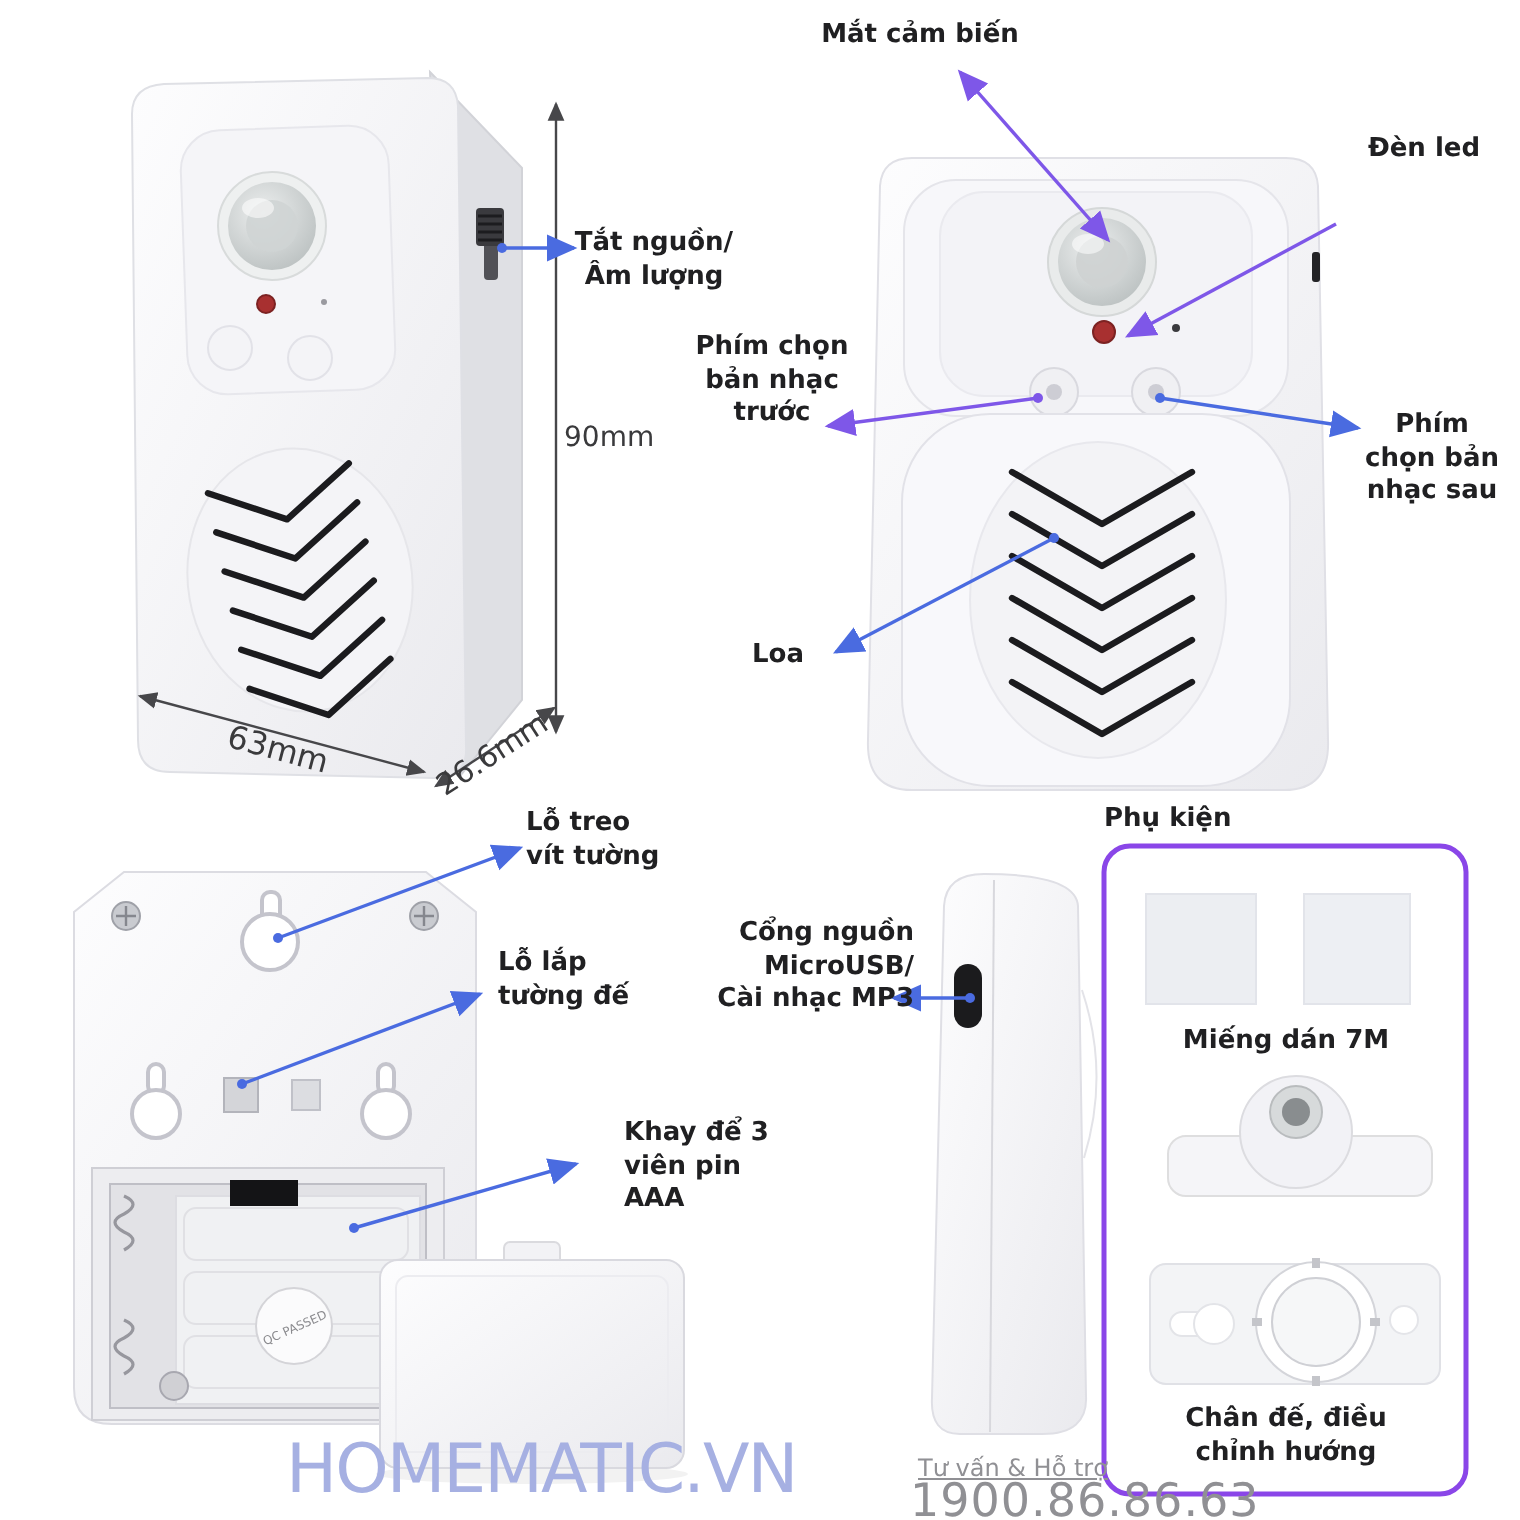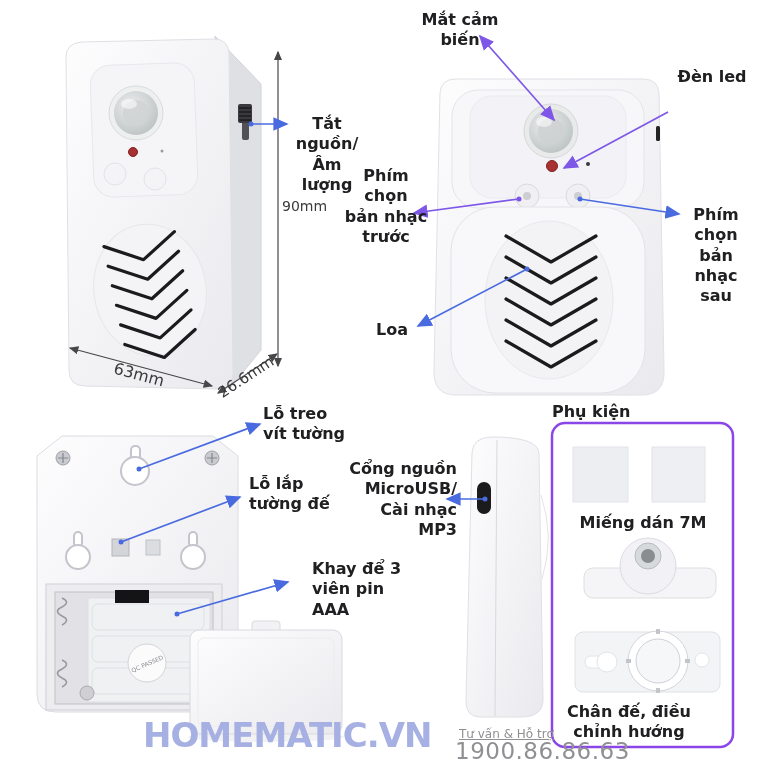--- a/index.html
+++ b/index.html
@@ -4,27 +4,27 @@
 <style>
   :root{
     --arrow-purple:#7e57e8; --arrow-blue:#4a6be0; --box-border:#8a46e8;
     --logo-blue:#a6b0e2; --footer-gray:#909094; --label-color:#202022;
     --dim-color:#3a3a3c; --led-red:#a83030;
   }
   html,body{margin:0;padding:0;background:#fff;}
   body{width:760px;height:760px;position:relative;overflow:hidden;
        font-family:"DejaVu Sans","Liberation Sans",sans-serif;}
   .stage{position:absolute;left:0;top:0;width:760px;height:760px;}
-  .callout{position:absolute;font-weight:bold;font-size:16px;line-height:1.27;
+  .callout{position:absolute;font-weight:bold;font-size:13px;line-height:1.27;
            color:var(--label-color);white-space:pre-line;z-index:5;}
   .center{text-align:center}
   .rightal{text-align:right}
   .dim{position:absolute;font-size:14px;font-weight:normal;color:var(--dim-color);
        white-space:nowrap;z-index:5;}
-  .brand{position:absolute;left:143px;top:718px;font-size:34px;font-weight:bold;
+  .brand{position:absolute;left:143px;top:718px;font-size:34px;font-weight:normal;
          letter-spacing:-1px;color:var(--logo-blue);z-index:4;line-height:1;}
   .support{position:absolute;left:459px;top:728px;font-size:12px;
            color:var(--footer-gray);z-index:4;line-height:1;text-decoration:underline;}
   .phone{position:absolute;left:455px;top:740px;font-size:23px;
          color:var(--footer-gray);z-index:3;line-height:1;letter-spacing:.5px;}
   
   .ln-p{stroke:var(--arrow-purple);stroke-width:1.7;fill:none}
   .ln-b{stroke:var(--arrow-blue);stroke-width:1.7;fill:none}
   .ln-d{stroke:#47474a;stroke-width:1.2;fill:none}
   .dot-p{fill:var(--arrow-purple)} .dot-b{fill:var(--arrow-blue)}
@@ -232,24 +232,24 @@
 vít tường</div>
 <div class="callout" style="left:249px;top:474px">Lỗ lắp
 tường đế</div>
 <div class="callout rightal" style="left:346px;top:459px;width:111px">Cổng nguồn
 MicroUSB/
 Cài nhạc MP3</div>
 <div class="callout" style="left:312px;top:559px">Khay để 3
 viên pin
 AAA</div>
 
-<div class="dim" style="left:282px;top:198px">90mm</div>
+<div class="dim" style="left:282px;top:211px">90mm</div>
 <div class="dim center" style="left:110px;top:365px;width:58px;font-size:16px;transform:rotate(15deg)">63mm</div>
 <div class="dim center" style="left:211px;top:368px;width:70px;font-size:15px;transform:rotate(-33deg)">26.6mm</div>
 
 <div class="callout" style="left:552px;top:402px">Phụ kiện</div>
 <div class="callout center" style="left:557px;top:513px;width:172px">Miếng dán 7M</div>
-<div class="callout center" style="left:543px;top:702px;width:172px">Chân đế, điều
+<div class="callout center" style="left:557px;top:702px;width:172px">Chân đế, điều
 chỉnh hướng</div>
 
 <div class="brand">HOMEMATIC.VN</div>
 <div class="support">Tư vấn &amp; Hỗ trợ</div>
 <div class="phone">1900.86.86.63</div>
 
 </body></html>

